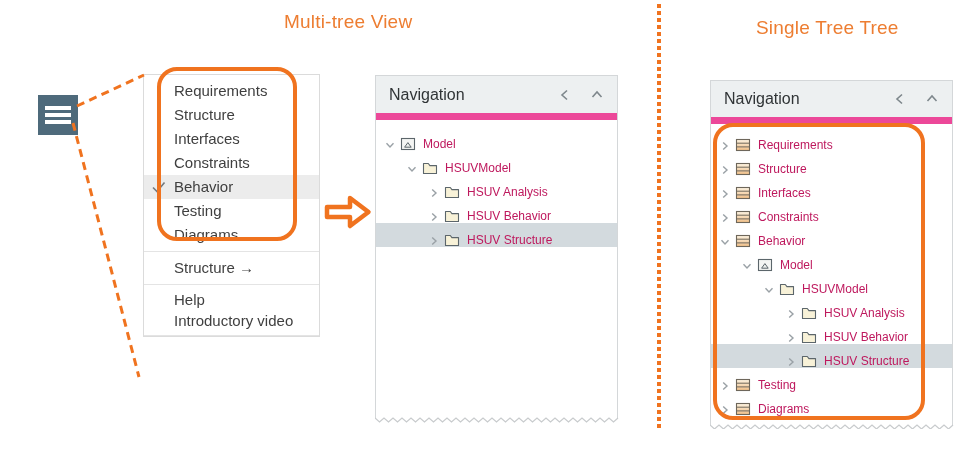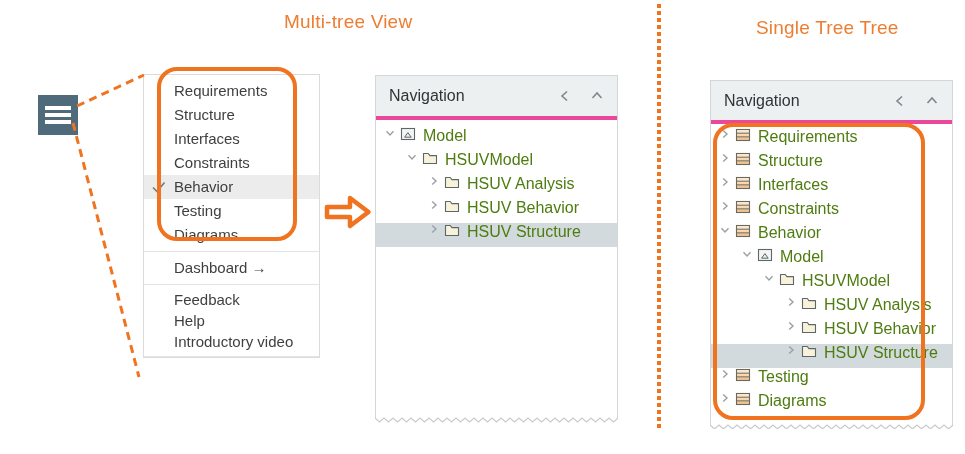--- a/index.html
+++ b/index.html
@@ -31,30 +31,30 @@
   .menu-divider{border-top:1px solid #E4E4E4}
   .menu-item{position:relative;height:24px;line-height:24px;padding-left:30px;cursor:pointer;white-space:nowrap}
   .menu-section.links .menu-item{height:21px;line-height:21px}
   .menu-item.checked{background:#ECECEC}
   .menu-item .check{position:absolute;left:7px;top:5px;display:inline-flex}
 
   
   .panel{position:absolute;background:#fff;border:1px solid #D4D7D9;border-bottom:none;z-index:1}
   #left-panel{left:375px;top:75px;width:243px;height:343px}
   #right-panel{left:710px;top:80px;width:243px;height:345px}
-  .panel-header{background:var(--header-bg);border-bottom:4px solid #ec4899;display:flex;align-items:center;padding:0 13px}
+  .panel-header{background:var(--header-bg);border-bottom:7px solid #ec4899;display:flex;align-items:center;padding:0 13px}
   #left-panel .panel-header{height:44px}
   #right-panel .panel-header{height:43px}
   .panel-title{font-size:16px;color:#303436;flex:1}
   .hicon{margin-left:18px;display:inline-flex;cursor:pointer}
 
   .tree{position:relative}
   #left-panel .tree{padding-top:7px}
   #right-panel .tree{padding-top:4px}
-  .tree-row{height:24px;display:flex;align-items:flex-start;font-size:16px;color:#4d7c0f;cursor:pointer;white-space:nowrap}
+  .tree-row{height:24px;display:flex;align-items:flex-end;font-size:12px;color:#be185d;cursor:pointer;white-space:nowrap}
   .tree-row.selected{background:var(--selected)}
   .tw-chevron{width:14px;display:inline-flex;flex:none}
   .tw-icon{display:inline-flex;flex:none;margin:0 7px 0 2px}
 
   
   svg.zigzag{position:absolute;left:-1px;bottom:-5px}
 
   
   .orange-rect{position:absolute;border:4px solid var(--accent);border-radius:20px;pointer-events:none;z-index:3}
   #menu-rect{left:157px;top:67px;width:140px;height:174px}
@@ -101,26 +101,25 @@
             <svg width="16" height="14" viewBox="0 0 16 14">
               <polyline points="2,7.5 6,11.5 13.5,2.5" fill="none" stroke="#75797C" stroke-width="1.6"></polyline>
             </svg>
           </span><span>Behavior</span></div>
         <div class="menu-item"><span>Testing</span></div>
         <div class="menu-item"><span>Diagrams</span></div>
       </div>
     <div class="menu-divider"></div>
     <div class="menu-section">
       <div class="menu-item">
-        <span>Dashboard →</span>
+        <span>Structure →</span>
       </div>
     </div>
     <div class="menu-divider"></div>
     <div class="menu-section links" id="menu-links">
-        <div class="menu-item"><span>Feedback</span></div>
         <div class="menu-item"><span>Help</span></div>
         <div class="menu-item"><span>Introductory video</span></div>
       </div>
     <div class="menu-divider"></div>
   </div>
 
   <div class="panel" id="left-panel">
     <div class="panel-header">
       <span class="panel-title">Navigation</span>
       <span class="hicon">

